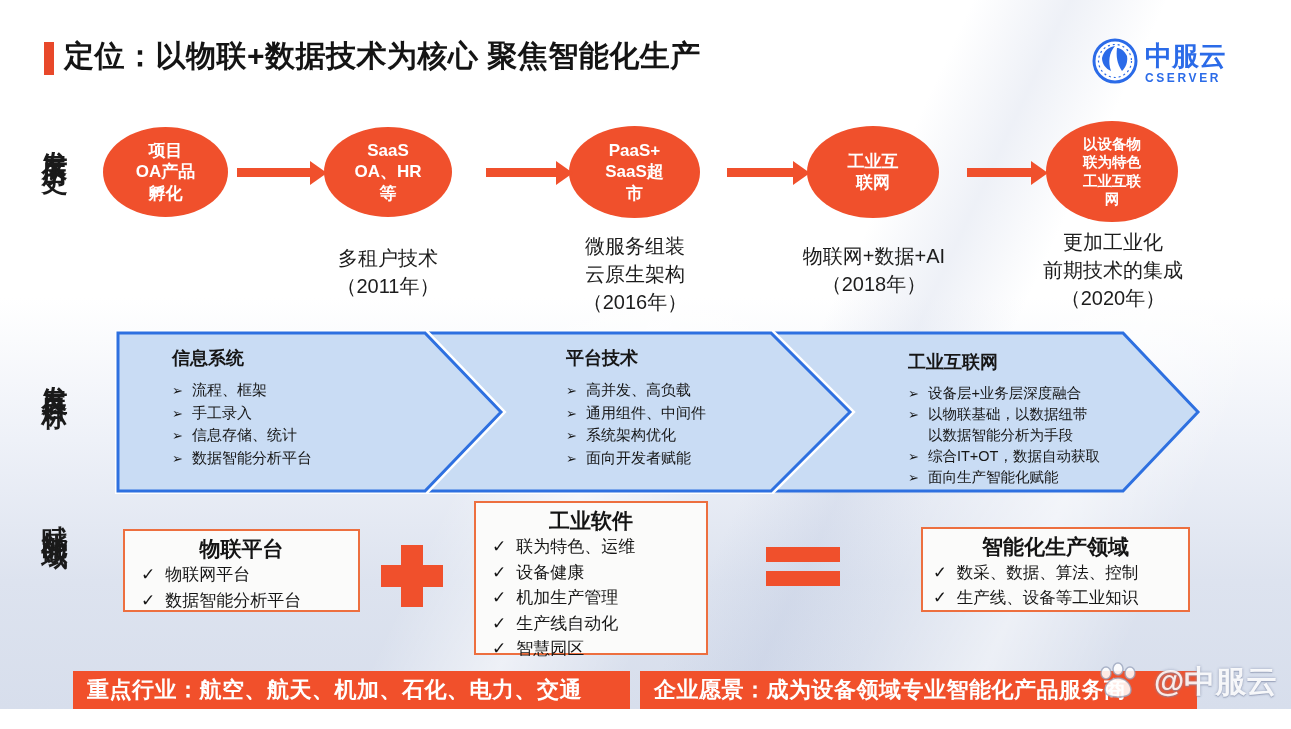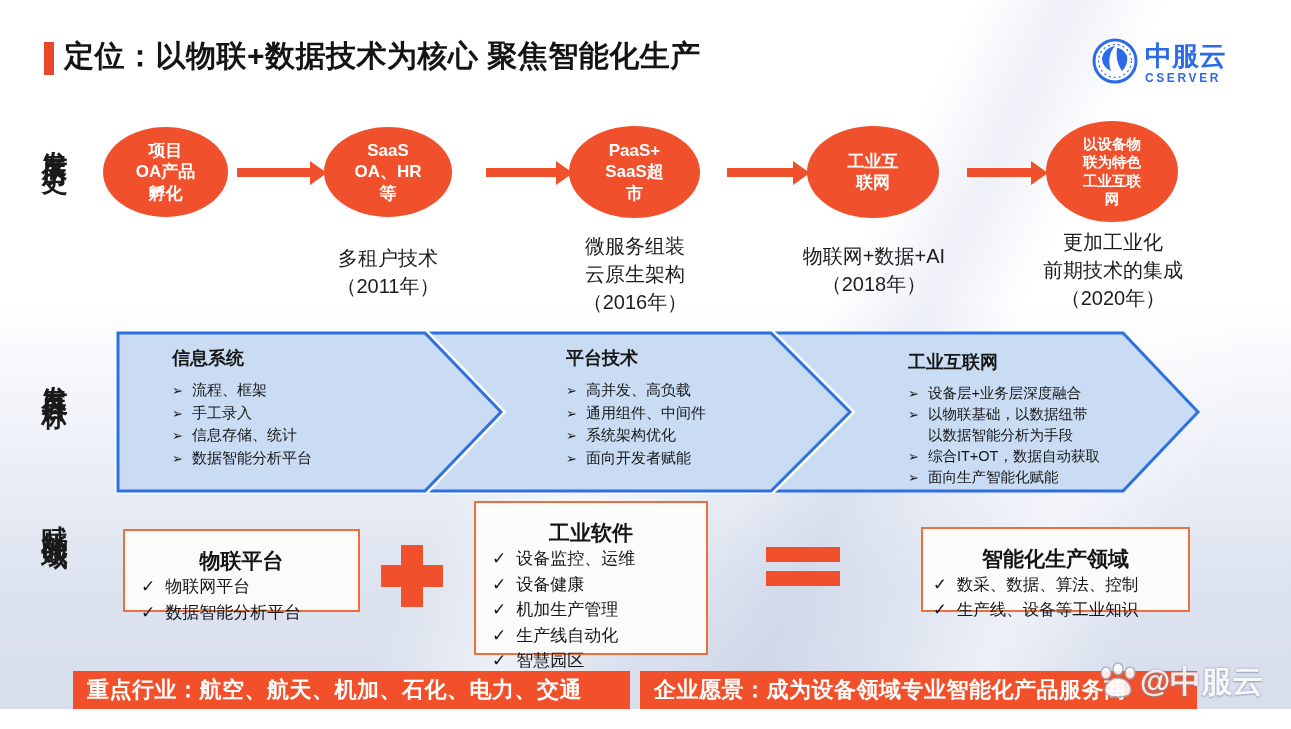--- a/index.html
+++ b/index.html
@@ -30,36 +30,36 @@
   .arrow::after{content:"";position:absolute;right:-17px;top:-7.5px;width:0;height:0;
     border-left:17px solid #f0502c;border-top:12px solid transparent;border-bottom:12px solid transparent;}
   
   .goal-box{position:absolute;color:#161616;}
   .goal-title{font-size:18px;font-weight:700;margin-bottom:9px;}
   .goal-item{display:flex;gap:9px;font-size:15px;line-height:1.5;}
   .goal-item .b{flex:0 0 auto;font-size:13px;padding-top:2px;}
   .goal-item .t{white-space:pre-line;}
   .goals-3 .goal-item{font-size:14.5px;line-height:1.45;}
   
-  .obox{position:absolute;background:#fbfbfa;border:2px solid #ed6f3f;box-sizing:border-box;padding-top:16px;}
+  .obox{position:absolute;background:#fbfbfa;border:2px solid #ed6f3f;box-sizing:border-box;padding-top:4px;}
   .obox-title{text-align:center;font-size:21px;font-weight:700;color:#141414;line-height:1.3;}
   .check-item{display:flex;gap:10px;font-size:17px;color:#161616;line-height:1.5;padding-left:16px;}
   .check-item .c{flex:0 0 auto;font-weight:700;}
   .plus{position:absolute;left:381px;top:545px;width:62px;height:62px;}
   .plus::before{content:"";position:absolute;left:0;top:20px;width:62px;height:22px;background:#f0502c;}
   .plus::after{content:"";position:absolute;left:20px;top:0;width:22px;height:62px;background:#f0502c;}
   .equals{position:absolute;left:766px;top:547px;}
   .equals div{width:74px;height:15px;background:#f0502c;margin-bottom:9px;}
   
   .banner{position:absolute;top:671px;height:38px;background:#f1502b;color:#fff;font-size:22px;font-weight:700;
     display:flex;align-items:center;padding-left:14px;box-sizing:border-box;letter-spacing:.5px;}
   .bar-blue{position:absolute;left:0;top:711px;width:1291px;height:10px;background:#2b63e2;}
   .bar-black{position:absolute;left:0;top:721px;width:1291px;height:8px;background:#0b0b0b;}
   
-  .watermark{position:absolute;left:1096px;top:660px;display:flex;align-items:center;gap:0;opacity:.92;}
+  .watermark{position:absolute;left:1096px;top:660px;display:flex;align-items:center;gap:14px;opacity:.92;}
   .watermark .wm-text{font-size:31px;font-weight:700;color:rgba(255,255,255,.95);
     text-shadow:0 0 3px rgba(140,150,175,.9),0 1px 1px rgba(120,130,160,.6);}
 </style>
 </head>
 <body>
 
 <div class="slide">
   <div class="streaks"></div>
 
   <div class="accent"></div>
@@ -197,21 +197,21 @@
         <span>数据智能分析平台</span>
       </div>
   </div>
 
   <div class="plus"></div>
 
   <div class="obox" style="left:474px;top:501px;width:234px;height:154px;">
     <div class="obox-title">工业软件</div>
     <div class="check-item">
         <span class="c">✓</span>
-        <span>设备监控、运维</span>
+        <span>联为特色、运维</span>
       </div>
     <div class="check-item">
         <span class="c">✓</span>
         <span>设备健康</span>
       </div>
     <div class="check-item">
         <span class="c">✓</span>
         <span>机加生产管理</span>
       </div>
     <div class="check-item">

